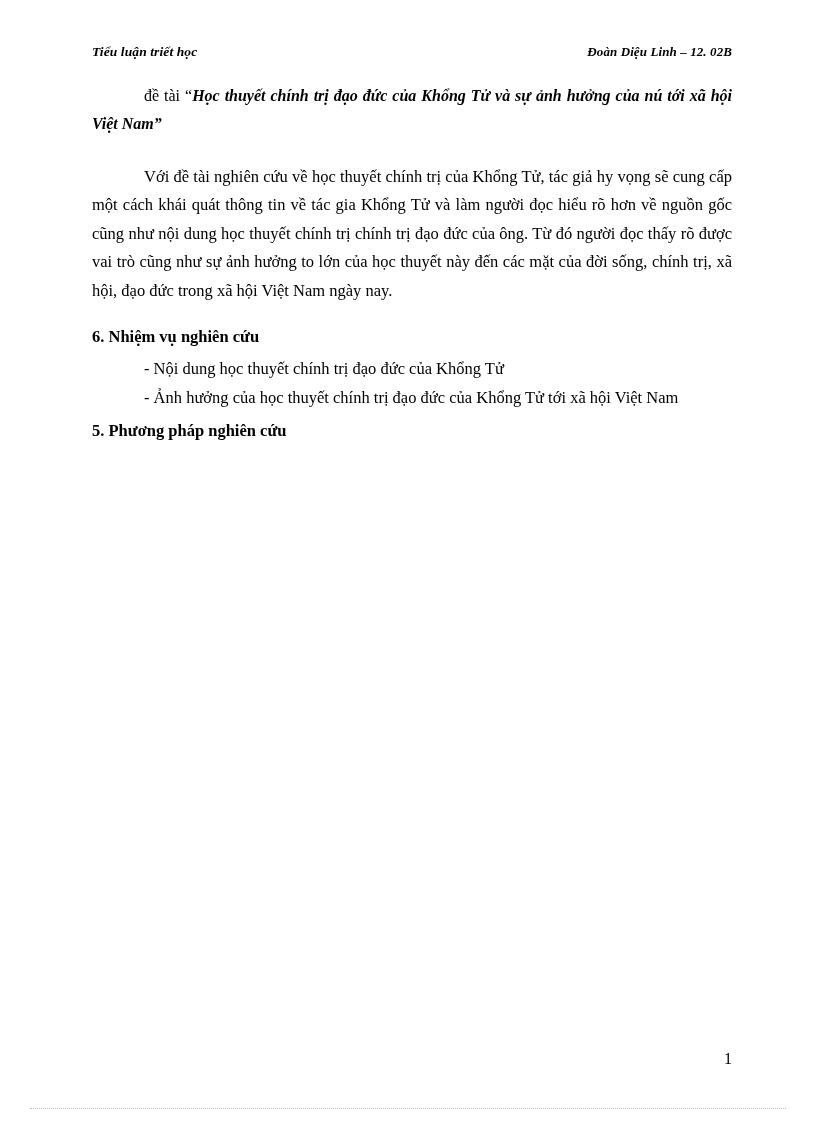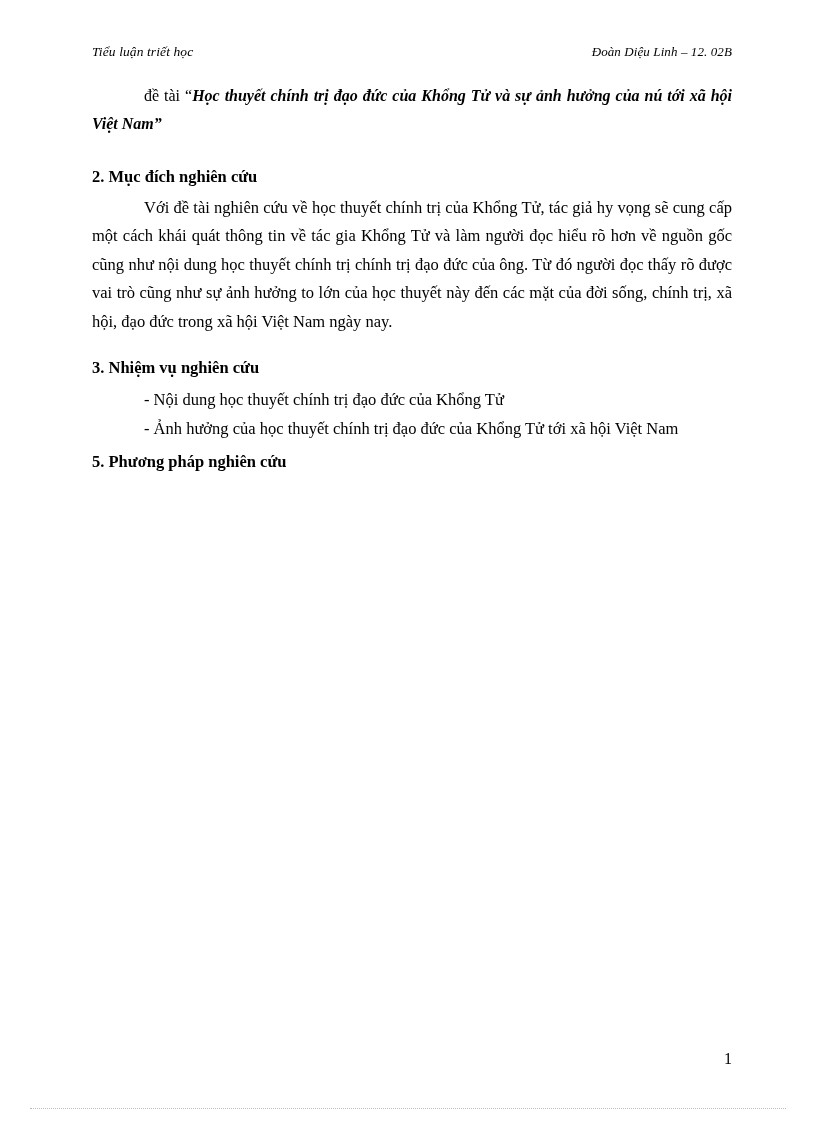--- a/index.html
+++ b/index.html
@@ -27,21 +27,21 @@
     position: absolute;
     left: 92px;
     top: 44px;
     width: 640px;
   }
   .header-row {
     display: flex;
     justify-content: space-between;
     align-items: baseline;
     font-style: italic;
-    font-weight: normal;
+    font-weight: bold;
     font-size: 13.5px;
     letter-spacing: 0.1px;
     margin-bottom: 22px;
     gap: 16px;
   }
   .header-left {
     white-space: nowrap;
   }
   .header-right {
     white-space: nowrap;
@@ -107,24 +107,23 @@
 
   <div class="content">
 
     <div class="header-row">
       <span class="header-left">Tiểu luận triết học</span>
       <span class="header-right">Đoàn Diệu Linh – 12. 02B</span>
     </div>
 
     <p class="title-para"><span>đề tài “</span><span class="title-bold">Học thuyết chính trị đạo đức của Khổng Tử  và sự ảnh hưởng của nú tới xã hội Việt Nam”</span></p>
 
-    <div class="section-heading">2. Mục đích nghiên cứu</div>
     <p class="body-para">Với đề tài nghiên cứu về học thuyết chính trị của Khổng Tử, tác giả hy vọng sẽ cung cấp một cách khái quát thông tin về tác gia Khổng Tử và làm người đọc hiểu rõ hơn về nguồn gốc cũng như nội dung học thuyết chính trị chính trị đạo đức của ông. Từ đó người đọc thấy rõ được vai trò cũng như sự ảnh hưởng to lớn của học thuyết này đến các mặt của đời sống, chính trị, xã hội, đạo đức trong xã hội Việt Nam ngày nay.</p>
 
-    <div class="section-heading">3. Nhiệm vụ nghiên cứu</div>
+    <div class="section-heading">6. Nhiệm vụ nghiên cứu</div>
     <p class="bullet-line">- Nội dung học thuyết chính trị đạo đức của Khổng Tử</p>
     <p class="bullet-line">- Ảnh hưởng của học thuyết chính trị đạo đức của Khổng Tử tới xã hội Việt Nam</p>
 
     <div class="section-heading">5. Phương pháp nghiên cứu</div>
 
   </div>
 
   <div class="page-number">1</div>
   <div class="bottom-rule"></div>
 </div>

